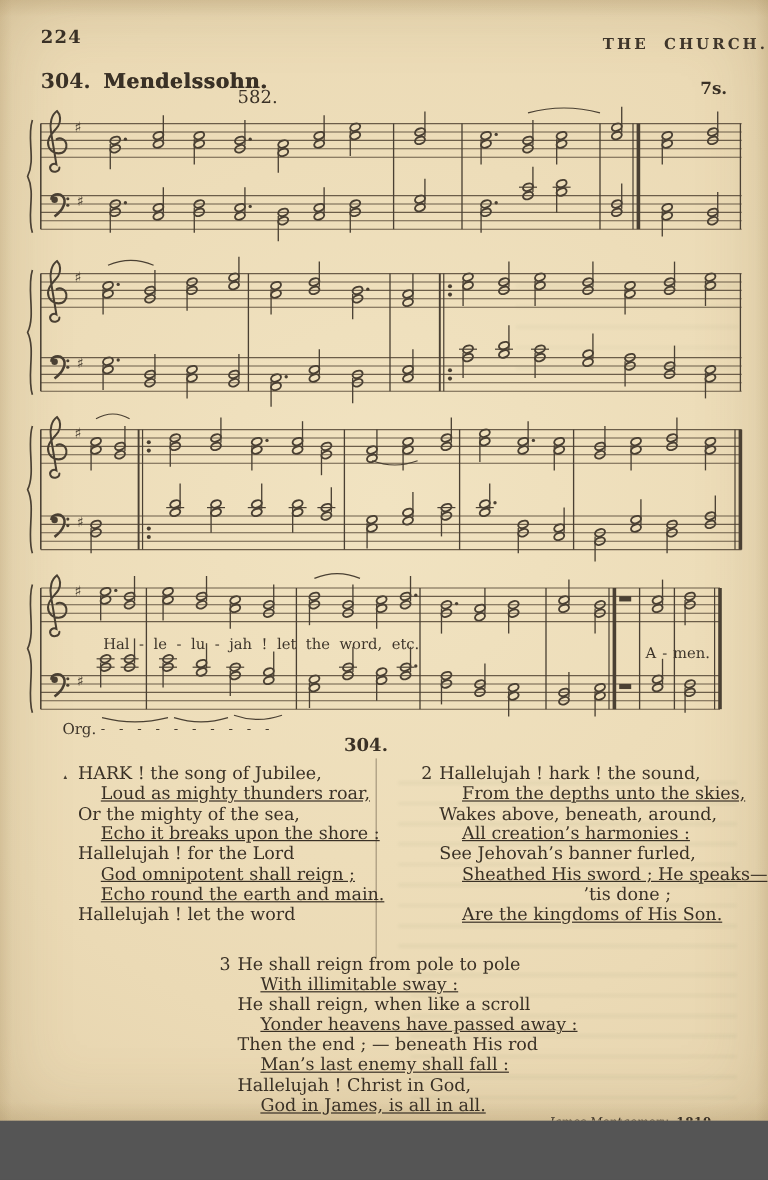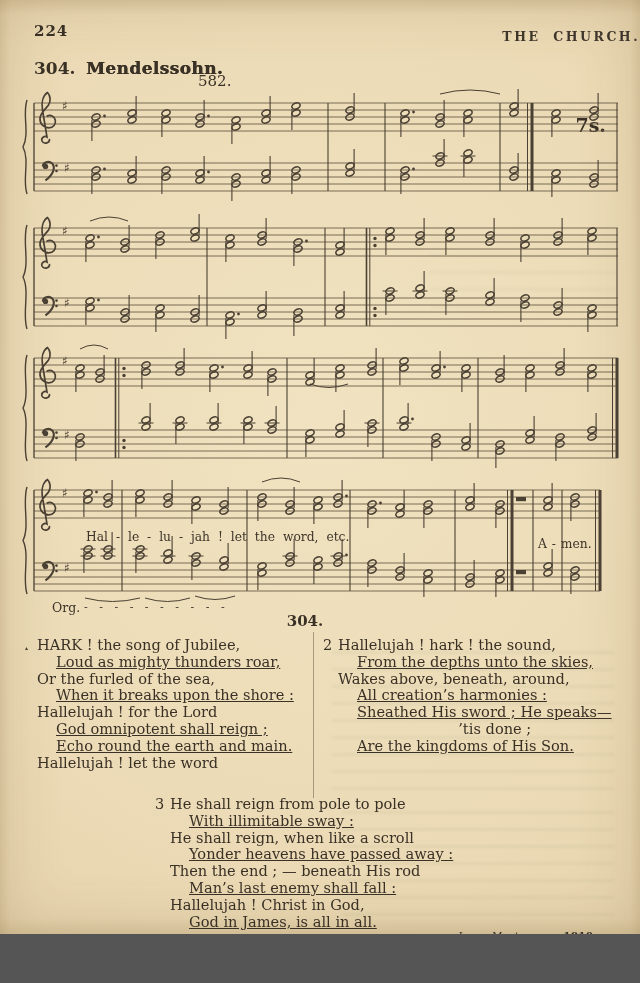--- a/index.html
+++ b/index.html
@@ -15,32 +15,32 @@
                linear-gradient(0deg, rgba(140,110,60,.14) 0, rgba(140,110,60,0) 16px),
                linear-gradient(90deg, rgba(140,110,60,.12) 0, rgba(140,110,60,0) 10px),
                linear-gradient(270deg, rgba(140,110,60,.12) 0, rgba(140,110,60,0) 10px);}
   .pageno{position:absolute;left:34px;top:22px;font-size:15px;font-weight:bold;letter-spacing:1px;}
   .runhead{position:absolute;left:0;top:29px;width:100%;text-align:right;
     font-size:12.5px;font-weight:bold;letter-spacing:2.5px;word-spacing:6px;color:#3f362b;}
   .hymn-no{position:absolute;left:34px;top:58px;font-size:17px;font-weight:bold;}
   .tune-name{position:absolute;left:86px;top:58px;font-size:17px;font-weight:bold;
     letter-spacing:.4px;text-shadow:.4px 0 0 currentColor;text-align:center;}
   .tune-ref{position:absolute;left:198px;top:60px;font-size:15px;margin-top:12px;}
-  .meter{position:absolute;right:34px;top:66px;font-size:19px;font-weight:bold;margin-top:48px;}
+  .meter{position:absolute;right:34px;top:66px;font-size:14px;font-weight:bold;}
   svg.music{position:absolute;left:0;top:0;width:640px;height:630px;}
   .sharp{font:12px "DejaVu Sans",sans-serif;fill:#4a4033;}
   .lyric{font:12.3px "DejaVu Serif",serif;fill:#3d342a;word-spacing:4px;}
   .amen{font:12.3px "DejaVu Serif",serif;fill:#3d342a;word-spacing:1px;}
   .orglabel{font:12.5px "DejaVu Serif",serif;fill:#3d342a;}
   .orgdash{font:11px "DejaVu Serif",serif;fill:#3d342a;letter-spacing:4px;}
   .hymn-heading{position:absolute;left:0;top:612px;width:610px;text-align:center;
     font-size:15px;font-weight:bold;}
   .col-divider{position:absolute;left:313px;top:632px;width:1px;height:166px;
     background:#6b5e4b;opacity:.55;}
-  .verse{position:absolute;font-size:14.6px;line-height:16.8px;white-space:nowrap;}
+  .verse{position:absolute;font-size:14.6px;line-height:16.8px;white-space:nowrap;margin-left:28px;}
   .verse-1{left:37px;top:637px;}
   .verse-2{left:338px;top:637px;}
   .verse-3{left:170px;top:796px;}
   .vnum{position:absolute;left:-15px;top:0;font-size:14.5px;}
   .vmark{position:absolute;left:-12px;top:3px;font-size:6px;color:#4a4033;}
   .ind1{padding-left:19px;text-decoration:underline;}
   .ind2{padding-left:40px;text-align:center;}
   .attribution{position:absolute;left:458px;top:930px;font-size:10px;white-space:nowrap;}
   .attribution .author{font-style:italic;}
   .attribution .year{margin-left:5px;font-weight:bold;letter-spacing:.5px;}
@@ -623,35 +623,36 @@
     </svg>
 
   <div class="hymn-heading">304.</div>
   <div class="col-divider"></div>
 
   <div class="verse verse-1">
     <span class="vmark">▴</span>
     <div class="vlines">
         <div class="vline ind0">HARK ! the song of Jubilee,</div>
         <div class="vline ind1">Loud as mighty thunders roar,</div>
-        <div class="vline ind0">Or the furled of the sea,</div>
-        <div class="vline ind1">When it breaks upon the shore :</div>
+        <div class="vline ind0">Or the mighty of the sea,</div>
+        <div class="vline ind1">Echo it breaks upon the shore :</div>
         <div class="vline ind0">Hallelujah ! for the Lord</div>
         <div class="vline ind1">God omnipotent shall reign ;</div>
         <div class="vline ind1">Echo round the earth and main.</div>
         <div class="vline ind0">Hallelujah ! let the word</div>
       </div>
   </div>
   <div class="verse verse-2">
     <span class="vnum">2</span>
     <div class="vlines">
         <div class="vline ind0">Hallelujah ! hark ! the sound,</div>
         <div class="vline ind1">From the depths unto the skies,</div>
         <div class="vline ind0">Wakes above, beneath, around,</div>
         <div class="vline ind1">All creation’s harmonies :</div>
+        <div class="vline ind0">See Jehovah’s banner furled,</div>
         <div class="vline ind1">Sheathed His sword ; He speaks—</div>
         <div class="vline ind2">’tis done ;</div>
         <div class="vline ind1">Are the kingdoms of His Son.</div>
       </div>
   </div>
   <div class="verse verse-3">
     <span class="vnum">3</span>
     <div class="vlines">
         <div class="vline ind0">He shall reign from pole to pole</div>
         <div class="vline ind1">With illimitable sway :</div>

